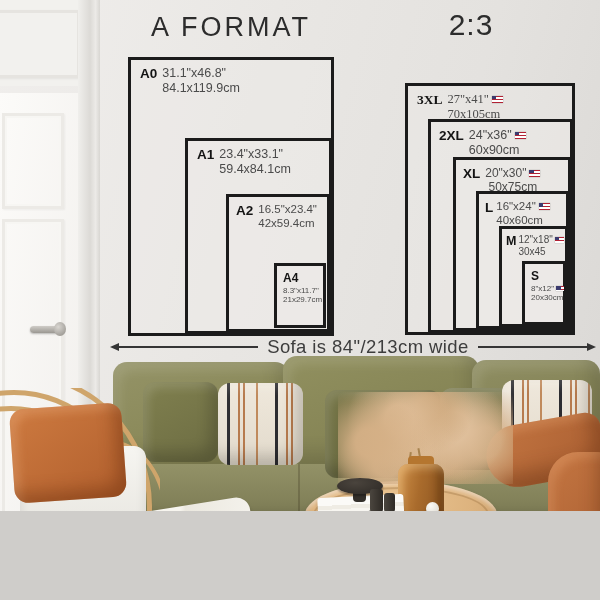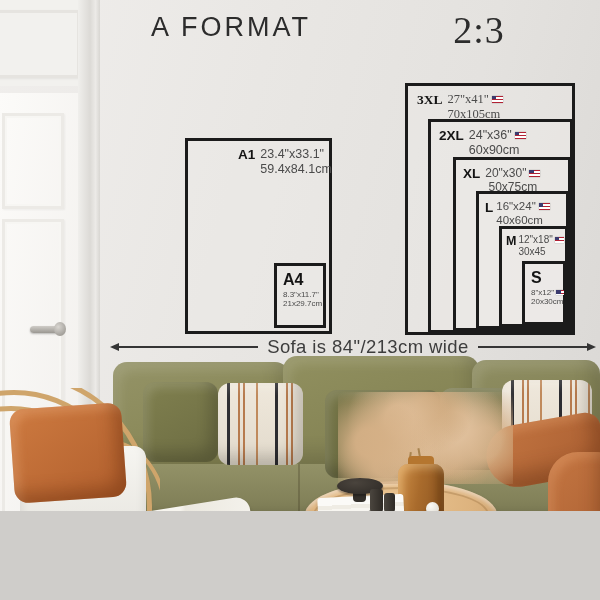--- a/index.html
+++ b/index.html
@@ -21,21 +21,21 @@
   .gtitle{position:absolute;text-align:center;color:#2c2c2c;letter-spacing:3px;}
   .szrect{position:absolute;border:3px solid #1b1b1b;box-sizing:border-box;background:rgba(238,236,233,.35);}
   .lbl{display:flex;gap:5px;padding:6px 2px 0 9px;align-items:flex-start;white-space:nowrap;}
   .lbl .nm{font-weight:bold;color:#141414;}
   .dims{display:flex;flex-direction:column;color:#4b4b4b;line-height:1.18;}
   .inl{display:flex;align-items:center;gap:3px;}
   .lbl.stack{flex-direction:column;gap:1px;padding:5px 2px 0 6px;}
   .f13 .nm{font-size:13.5px}.f13 .dims{font-size:12.5px}
   .f12 .nm{font-size:12px}.f12 .dims{font-size:9.5px}
   .f11 .nm{font-size:12.5px}.f11 .dims{font-size:10.5px}
-  .f8 .nm{font-size:16px}.f8 .dims{font-size:8px}
+  .f8 .nm{font-size:12px}.f8 .dims{font-size:8px}
   .flag{width:11px;height:7px;flex:none;display:inline-block;position:relative;
     background:repeating-linear-gradient(180deg,#b22234 0 1.4px,#ffffff 1.4px 2.8px);box-shadow:0 0 1px rgba(0,0,0,.4);}
   .flag::after{content:"";position:absolute;left:0;top:0;width:4.5px;height:3.5px;background:#3c3b6e;}
   
   .arrow{position:absolute;left:110px;top:338px;width:486px;height:18px;display:flex;align-items:center;}
   .aline{height:2px;background:#353535;}
   .arr-l{width:0;height:0;border-top:4.5px solid transparent;border-bottom:4.5px solid transparent;border-right:9px solid #353535;}
   .arr-r{width:0;height:0;border-top:4.5px solid transparent;border-bottom:4.5px solid transparent;border-left:9px solid #353535;}
   .atext{font-size:18.5px;color:#3d3d3d;margin:0 9px;white-space:nowrap;letter-spacing:.4px;}
   
@@ -121,30 +121,52 @@
   </div>
   <div class="frame-strip"></div>
   <div class="door">
     <div class="panel" style="left:2px;top:20px;width:56px;height:90px;"></div>
     <div class="panel" style="left:2px;top:126px;width:56px;height:360px;"></div>
   </div>
   <div class="handle-bar"></div>
   <div class="handle-rosette"></div>
 
   <div class="gtitle" style="left:128px;top:12px;width:206px;font-size:27px;">A FORMAT</div>
-  <div class="gtitle" style="left:380px;top:8px;width:198px;font-size:38px;letter-spacing:1px;font-family:Liberation Serif, serif;">2:3</div>
-
-  <div class="szrect f13" style="left:185px;top:138px;width:147px;height:196px;padding-left:41px;">
+  <div class="gtitle" style="left:372px;top:8px;width:198px;font-size:30px;letter-spacing:1px;">2:3</div>
+
+  <div class="szrect f13" style="left:128px;top:57px;width:206px;height:279px;">
+    <div class="lbl">
+      <span class="nm">A0</span>
+      <span class="dims">
+          <span class="inl">
+            <span>31.1"x46.8"</span>
+          </span>
+          <span>84.1x119.9cm</span>
+        </span>
+    </div>
+  </div>
+  <div class="szrect f13" style="left:185px;top:138px;width:147px;height:196px;">
     <div class="lbl">
       <span class="nm">A1</span>
       <span class="dims">
           <span class="inl">
             <span>23.4"x33.1"</span>
           </span>
           <span>59.4x84.1cm</span>
+        </span>
+    </div>
+  </div>
+  <div class="szrect f13" style="left:226px;top:194px;width:104px;height:138px;">
+    <div class="lbl" style="padding-left:7px;">
+      <span class="nm">A2</span>
+      <span class="dims" style="font-size:11.5px;">
+          <span class="inl">
+            <span>16.5"x23.4"</span>
+          </span>
+          <span>42x59.4cm</span>
         </span>
     </div>
   </div>
   <div class="szrect f8" style="left:274px;top:263px;width:52px;height:65px;">
     <div class="lbl stack">
       <span class="nm">A4</span>
       <span class="dims">
           <span class="inl">
             <span>8.3"x11.7"</span>
           </span>

